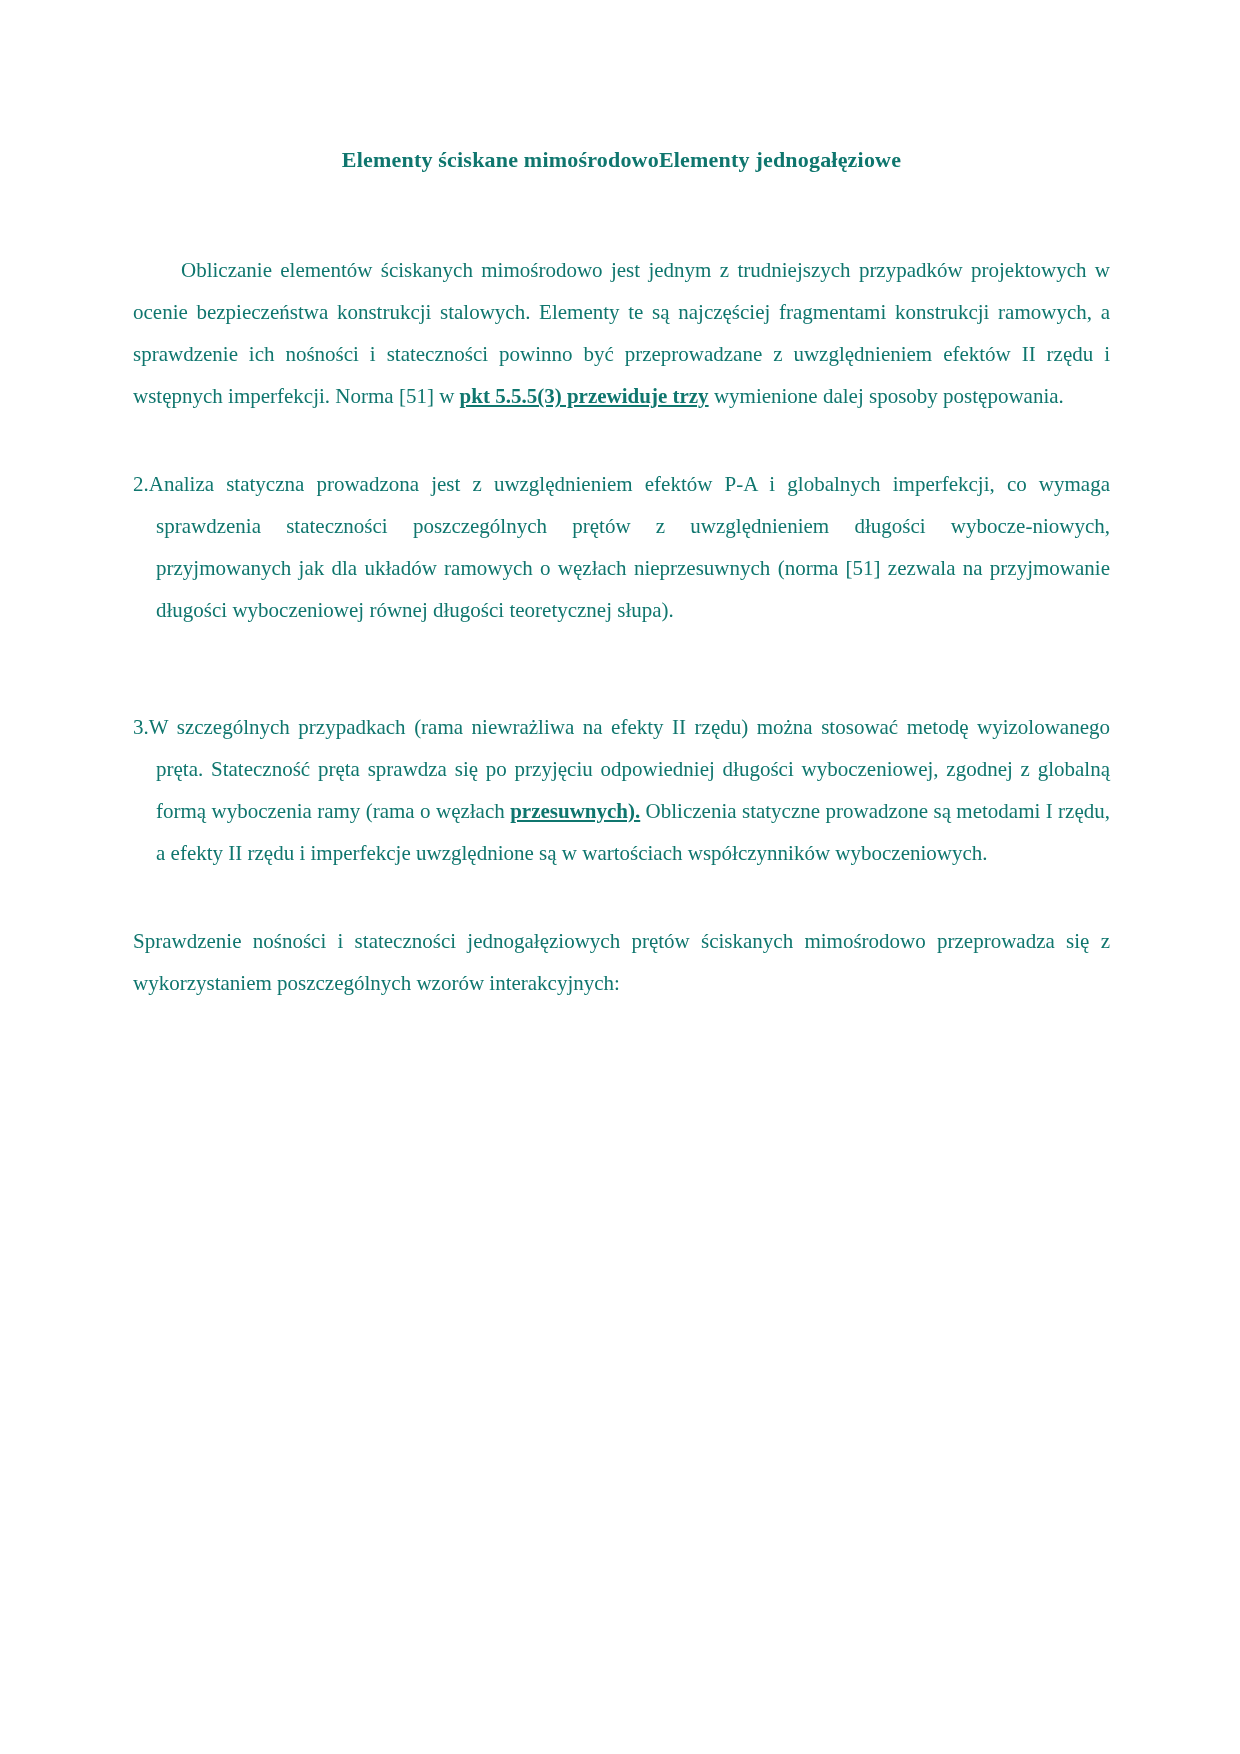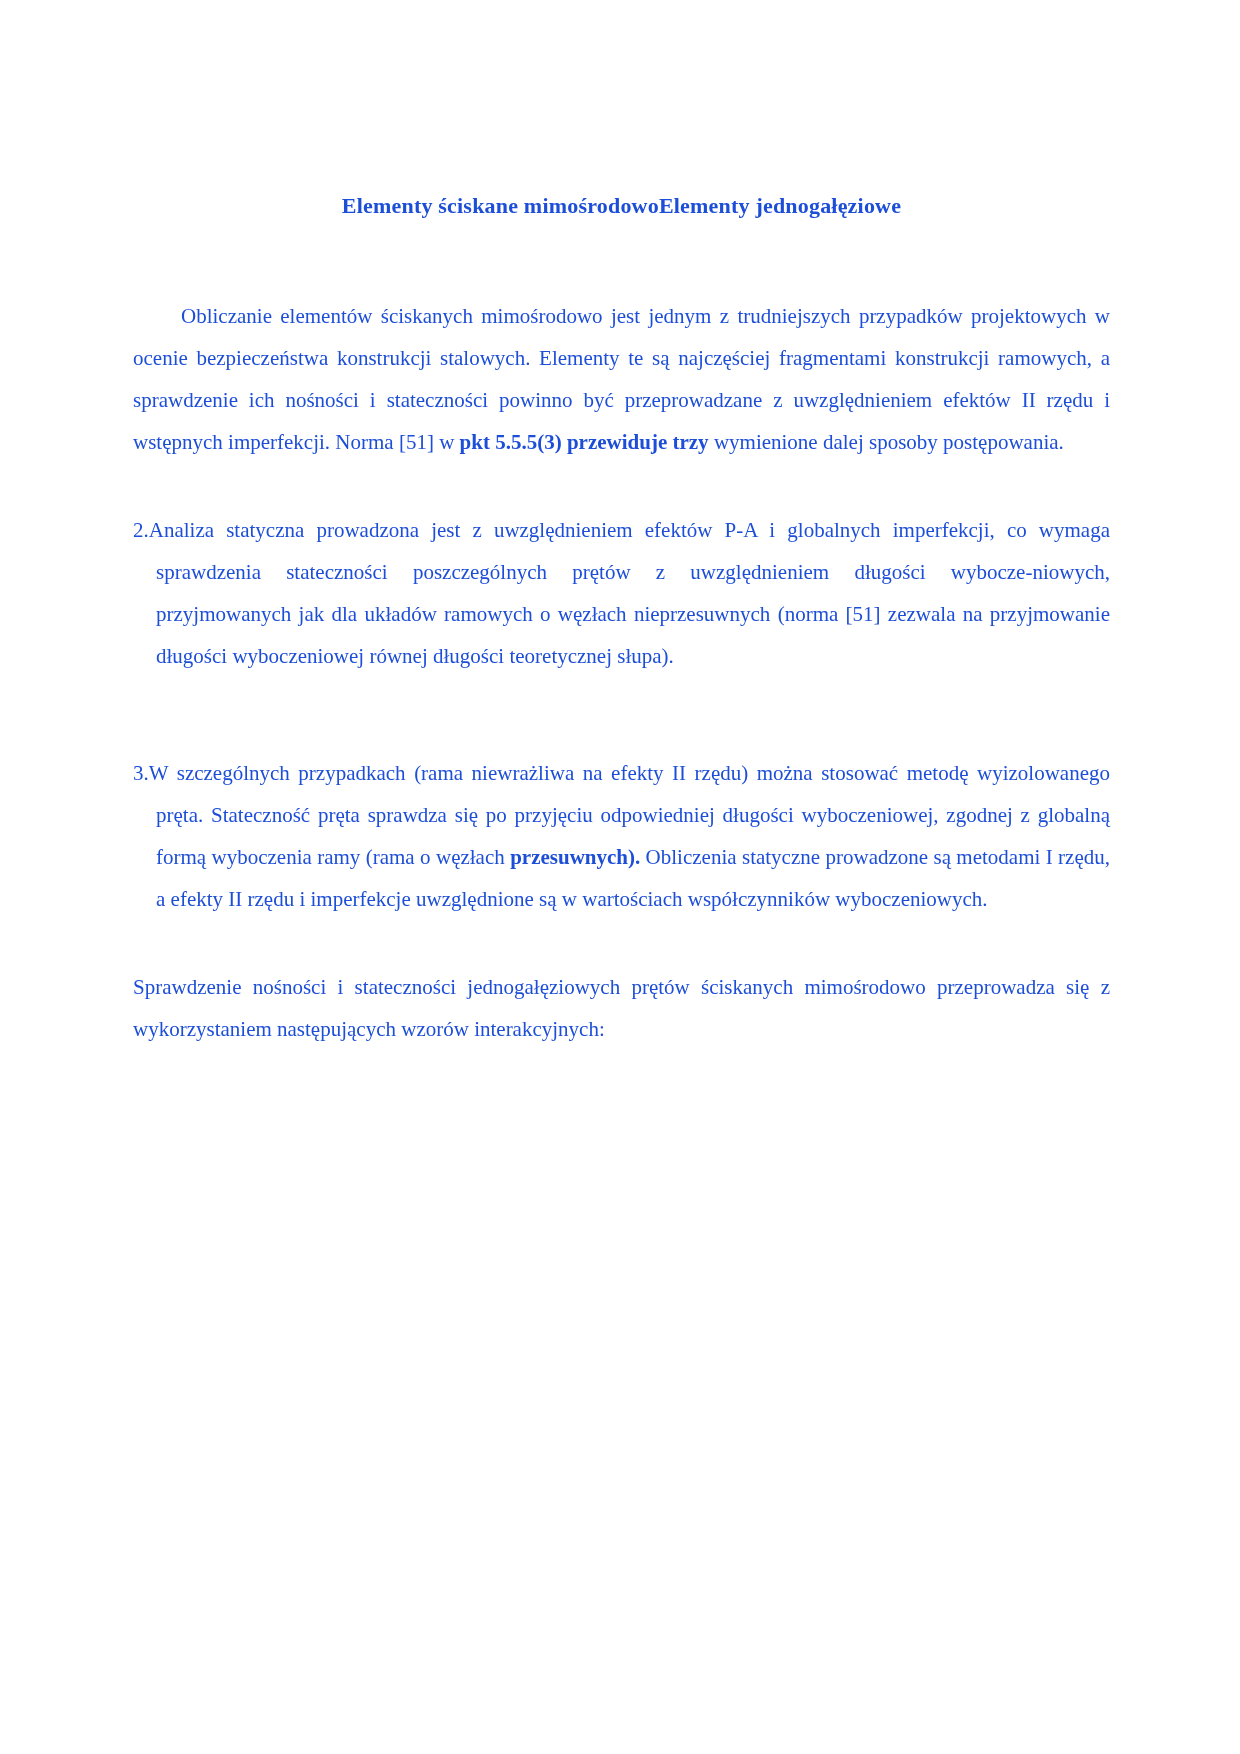--- a/index.html
+++ b/index.html
@@ -8,23 +8,22 @@
     background: #ffffff;
   }
   .page {
     position: relative;
     width: 1240px;
     height: 1395px;
     background: #ffffff;
     box-sizing: border-box;
     padding: 147px 130px 0 133px;
     font-family: "Liberation Serif", "DejaVu Serif", serif;
-    color: #1d4ed8;
+    color: #0f766e;
     font-size: 21px;
-    margin-top: 46px;
     -webkit-font-smoothing: antialiased;
   }
   .doc-title {
     margin: 0;
     font-size: 22px;
     font-weight: bold;
     line-height: 26px;
     text-align: center;
     letter-spacing: 0.2px;
   }
@@ -39,32 +38,32 @@
   }
   .list-item {
     padding-left: 23px;
     text-indent: -23px;
   }
   .item-1 { margin-top: 62px; }
   .item-2 { margin-top: 46px; }
   .item-3 { margin-top: 75px; }
   .closing-1 { margin-top: 45px; }
   .closing-2 { margin-top: 46px; }
-  .b { font-weight: bold; }
+  .b { font-weight: bold; text-decoration: underline; }
 </style>
 </head>
 <body>
 
 <div class="page">
 
   <h1 class="doc-title">Elementy ściskane mimośrodowoElementy jednogałęziowe</h1>
 
   <p class="para intro"><span>Obliczanie elementów ściskanych mimośrodowo jest jednym z trudniejszych przypadków projektowych w ocenie bezpieczeństwa konstrukcji stalowych. Elementy te są najczęściej fragmentami konstrukcji ramowych, a sprawdzenie ich nośności i stateczności powinno być przeprowadzane z uwzględnieniem efektów II rzędu i wstępnych imperfekcji. Norma [51] w </span><span class="b">pkt 5.5.5(3) przewiduje trzy</span><span> wymienione dalej sposoby postępowania.</span></p>
 
 
   <p class="para list-item item-2"><span>2.</span><span>Analiza statyczna prowadzona jest z uwzględnieniem efektów P-A i globalnych imperfekcji, co wymaga sprawdzenia stateczności poszczególnych prętów z uwzględnieniem długości wybocze-niowych, przyjmowanych jak dla układów ramowych o węzłach nieprzesuwnych (norma [51] zezwala na przyjmowanie długości wyboczeniowej równej długości teoretycznej słupa).</span></p>
 
   <p class="para list-item item-3"><span>3.</span><span>W szczególnych przypadkach (rama niewrażliwa na efekty II rzędu) można stosować metodę wyizolowanego pręta. Stateczność pręta sprawdza się po przyjęciu odpowiedniej długości wyboczeniowej, zgodnej z globalną formą wyboczenia ramy (rama o węzłach </span><span class="b">przesuwnych).</span><span> Obliczenia statyczne prowadzone są metodami I rzędu, a efekty II rzędu i imperfekcje uwzględnione są w wartościach współczynników wyboczeniowych.</span></p>
 
 
-  <p class="para closing-2">Sprawdzenie nośności i stateczności jednogałęziowych prętów ściskanych mimośrodowo przeprowadza się z wykorzystaniem następujących wzorów interakcyjnych:</p>
+  <p class="para closing-2">Sprawdzenie nośności i stateczności jednogałęziowych prętów ściskanych mimośrodowo przeprowadza się z wykorzystaniem poszczególnych wzorów interakcyjnych:</p>
 
 </div>
 
 </body></html>

